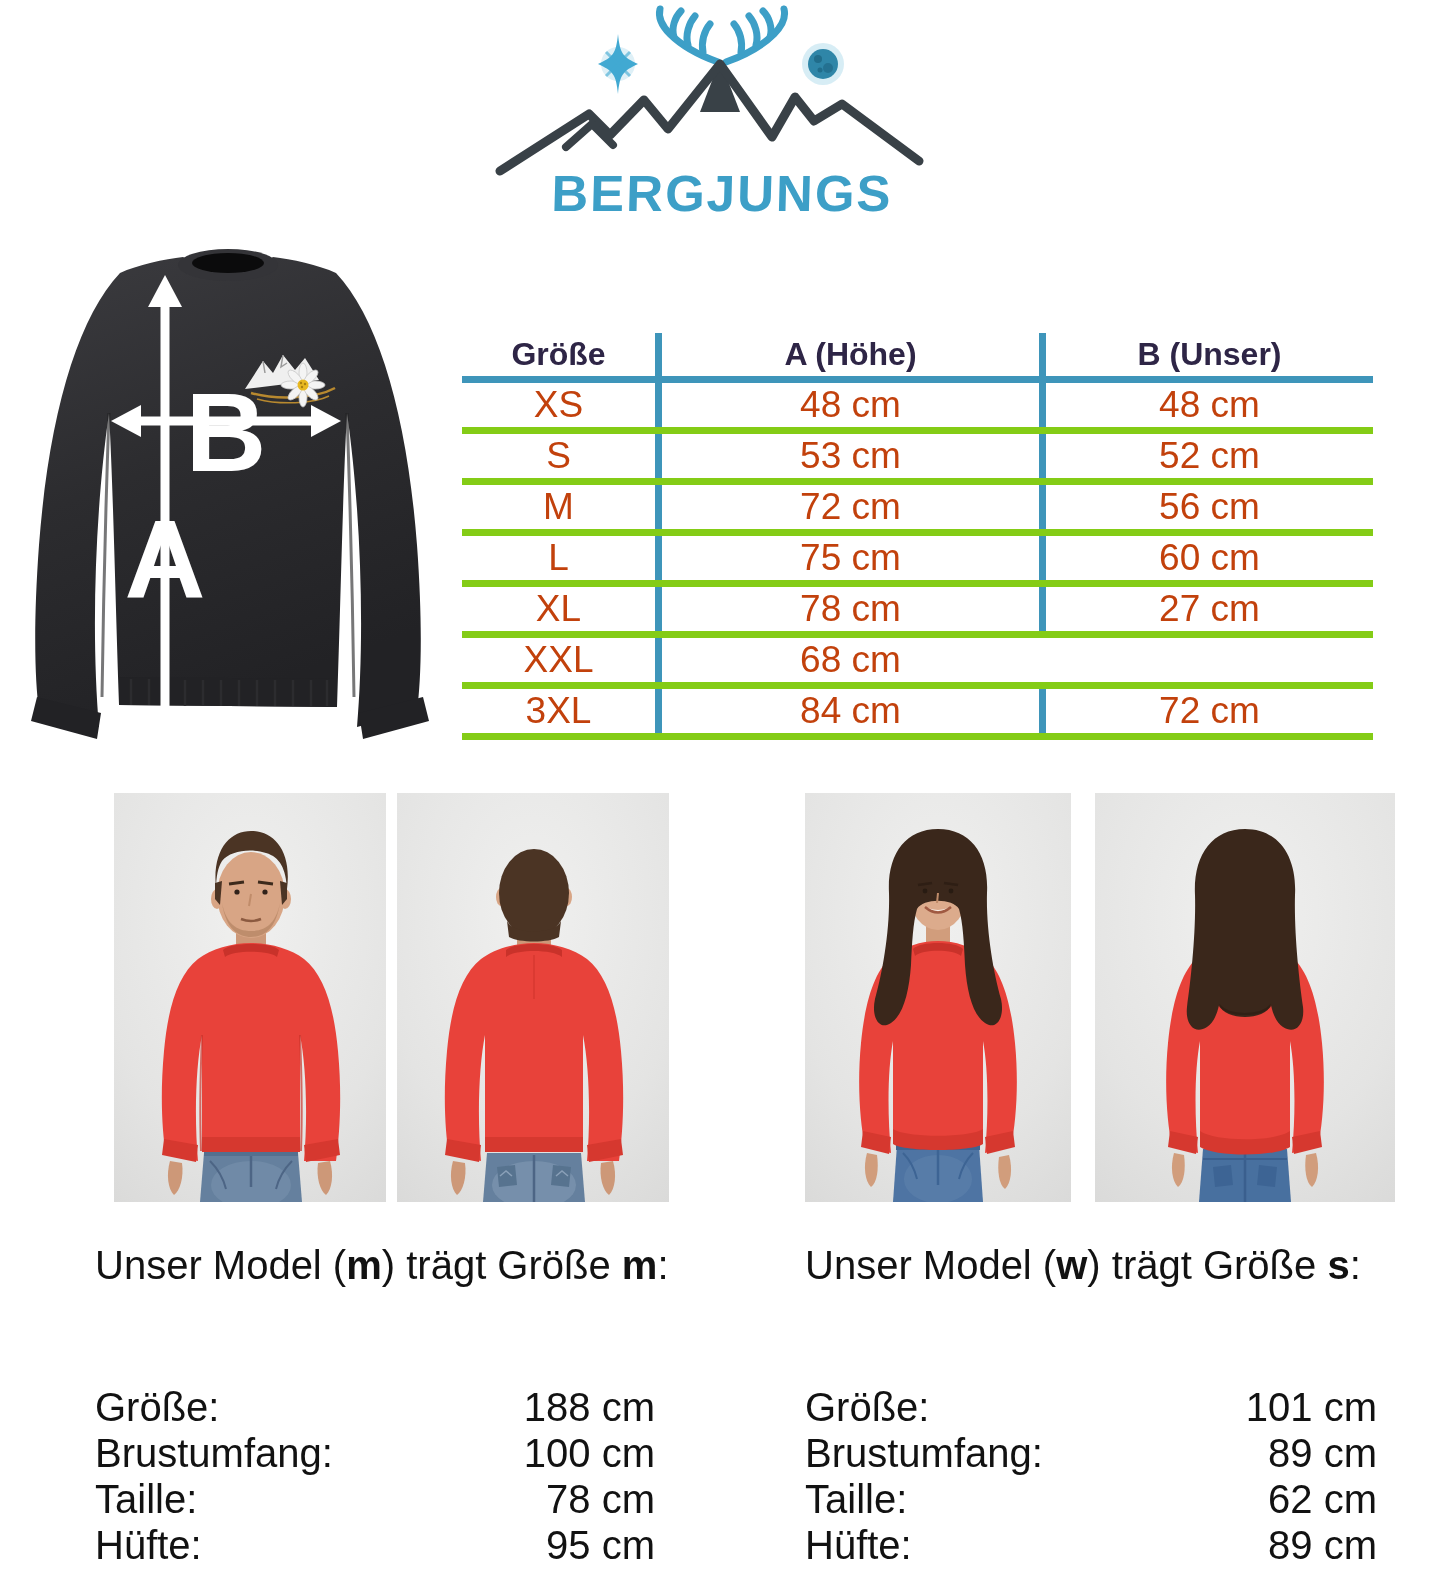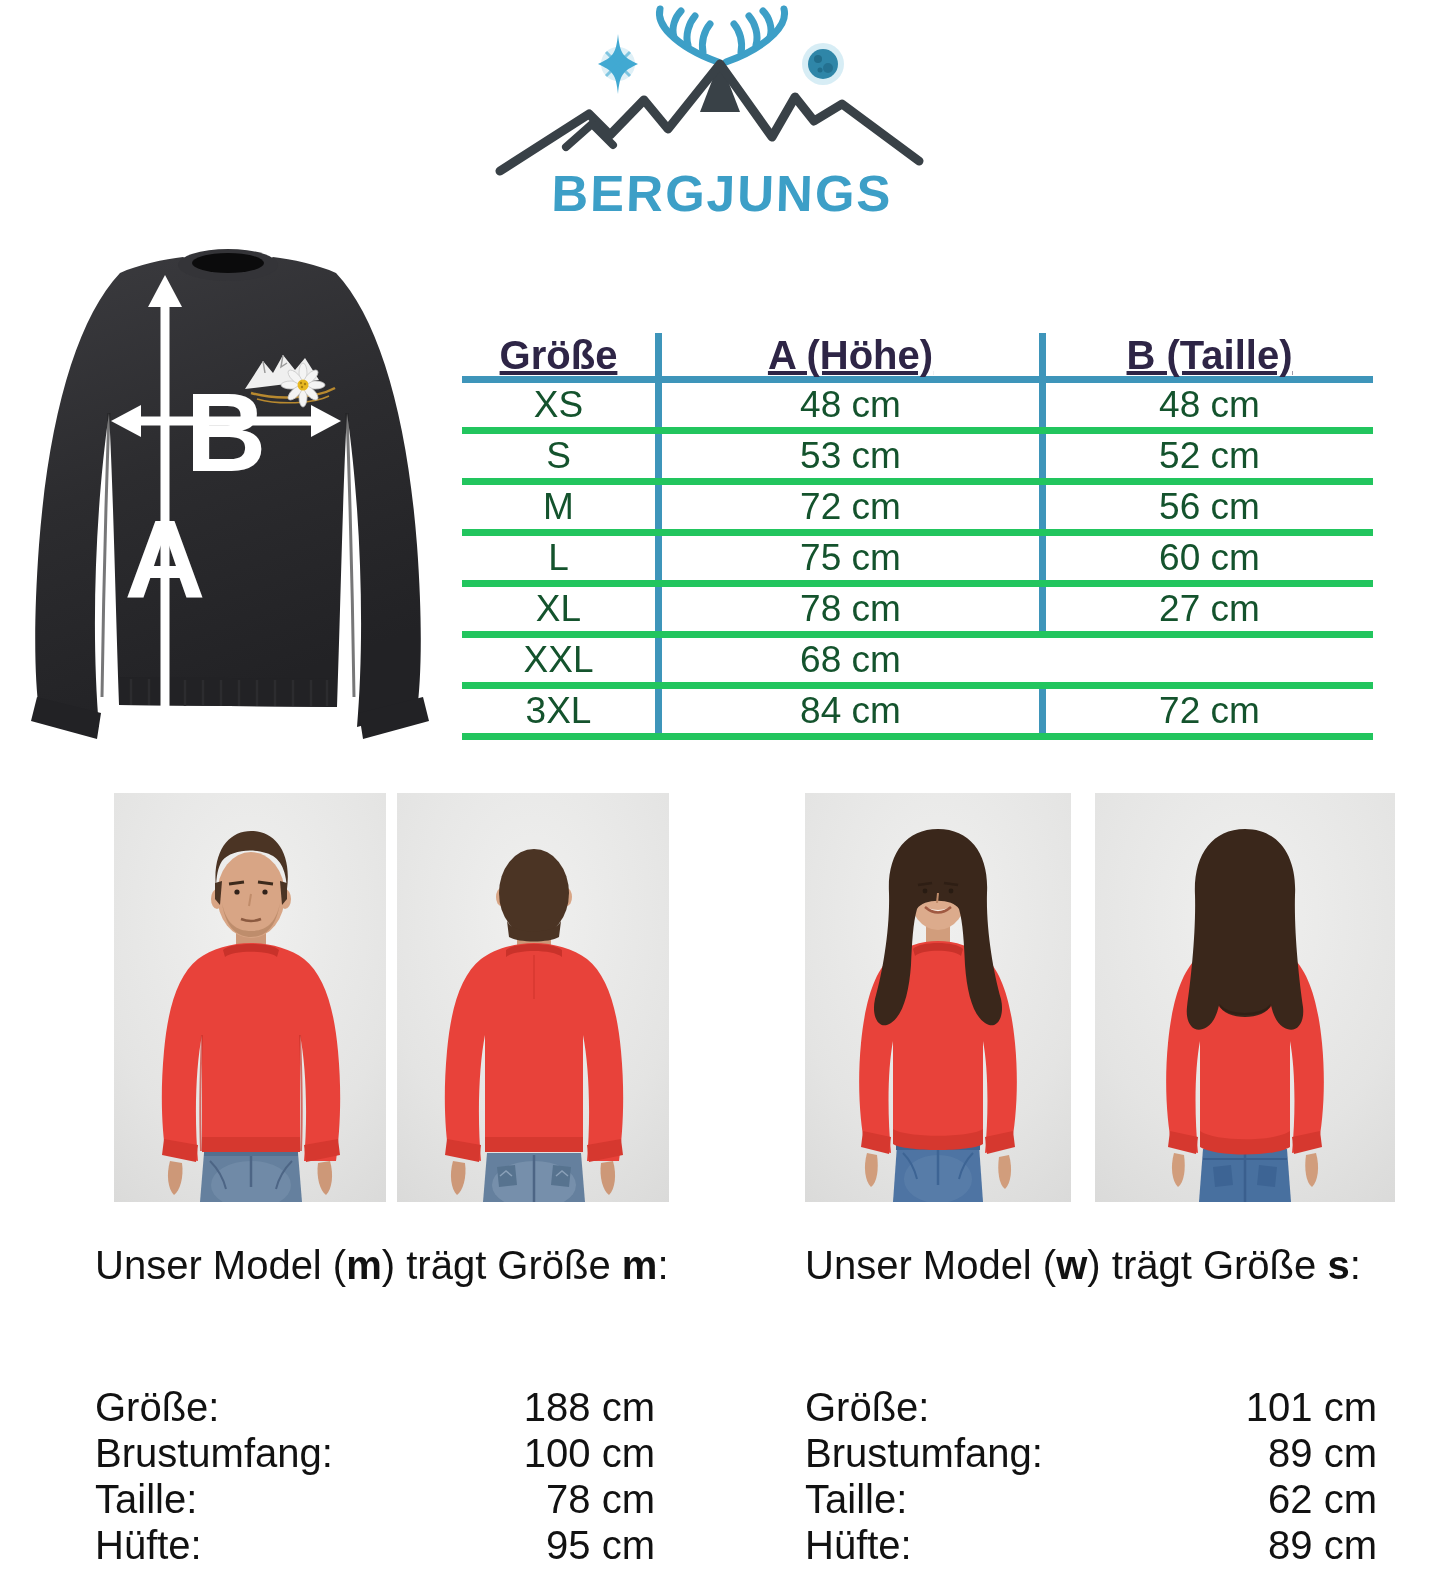--- a/index.html
+++ b/index.html
@@ -18,24 +18,24 @@
     color: #3d9fc7; letter-spacing: 2px; transform: skewX(-1.5deg);
   }
   
   .diagram { position: absolute; left: 15px; top: 245px; width: 430px; height: 505px; }
   .diagram svg { display: block; width: 430px; height: 505px; }
   .diagram text { font-family: "Liberation Sans", sans-serif; font-weight: bold; fill: #ffffff; }
   
   .size-table { position: absolute; left: 462px; top: 333px; width: 911px; }
   .tr { display: grid; grid-template-columns: 193px 384px 334px; }
   .tr > span { display: flex; align-items: center; justify-content: center; height: 100%; }
-  .tr.head { height: 50px; font-size: 40px; font-weight: bold; color: #2e2546;
-             border-bottom: 7px solid #3e95ba; text-decoration: underline; }
-  .tr.body { height: 51px; font-size: 37px; color: #14532d;
-             border-bottom: 7px solid #22c55e; }
+  .tr.head { height: 50px; font-size: 32px; font-weight: bold; color: #2e2546;
+             border-bottom: 7px solid #3e95ba; }
+  .tr.body { height: 51px; font-size: 37px; color: #c2410c;
+             border-bottom: 7px solid #84cc16; }
   .tr > .c2, .tr > .c3 { border-left: 7px solid #3e95ba; }
   
   .photo { position: absolute; top: 793px; height: 409px; }
   .photo svg { display: block; width: 100%; height: 100%; }
   #ph-mf { left: 114px; width: 272px; }
   #ph-mb { left: 397px; width: 272px; }
   #ph-wf { left: 805px; width: 266px; }
   #ph-wb { left: 1095px; width: 300px; }
   
   .intro { position: absolute; top: 1243px; font-size: 40px; color: #121212; white-space: nowrap; }
@@ -150,21 +150,21 @@
         <path d="M326,176 L296,160 L296,192 Z" fill="#ffffff"></path>
         <text x="211" y="226" font-size="112" text-anchor="middle">B</text>
       </g>
     </svg>
   </div>
 
   <div class="size-table">
     <div class="tr head">
       <span class="c1">Größe</span>
       <span class="c2">A (Höhe)</span>
-      <span class="c3">B (Taille)</span>
+      <span class="c3">B (Unser)</span>
     </div>
     <div class="tr body">
       <span class="c1">XS</span>
       <span class="c2">48 cm</span>
       <span class="c3">48 cm</span>
     </div>
     <div class="tr body">
       <span class="c1">S</span>
       <span class="c2">53 cm</span>
       <span class="c3">52 cm</span>

